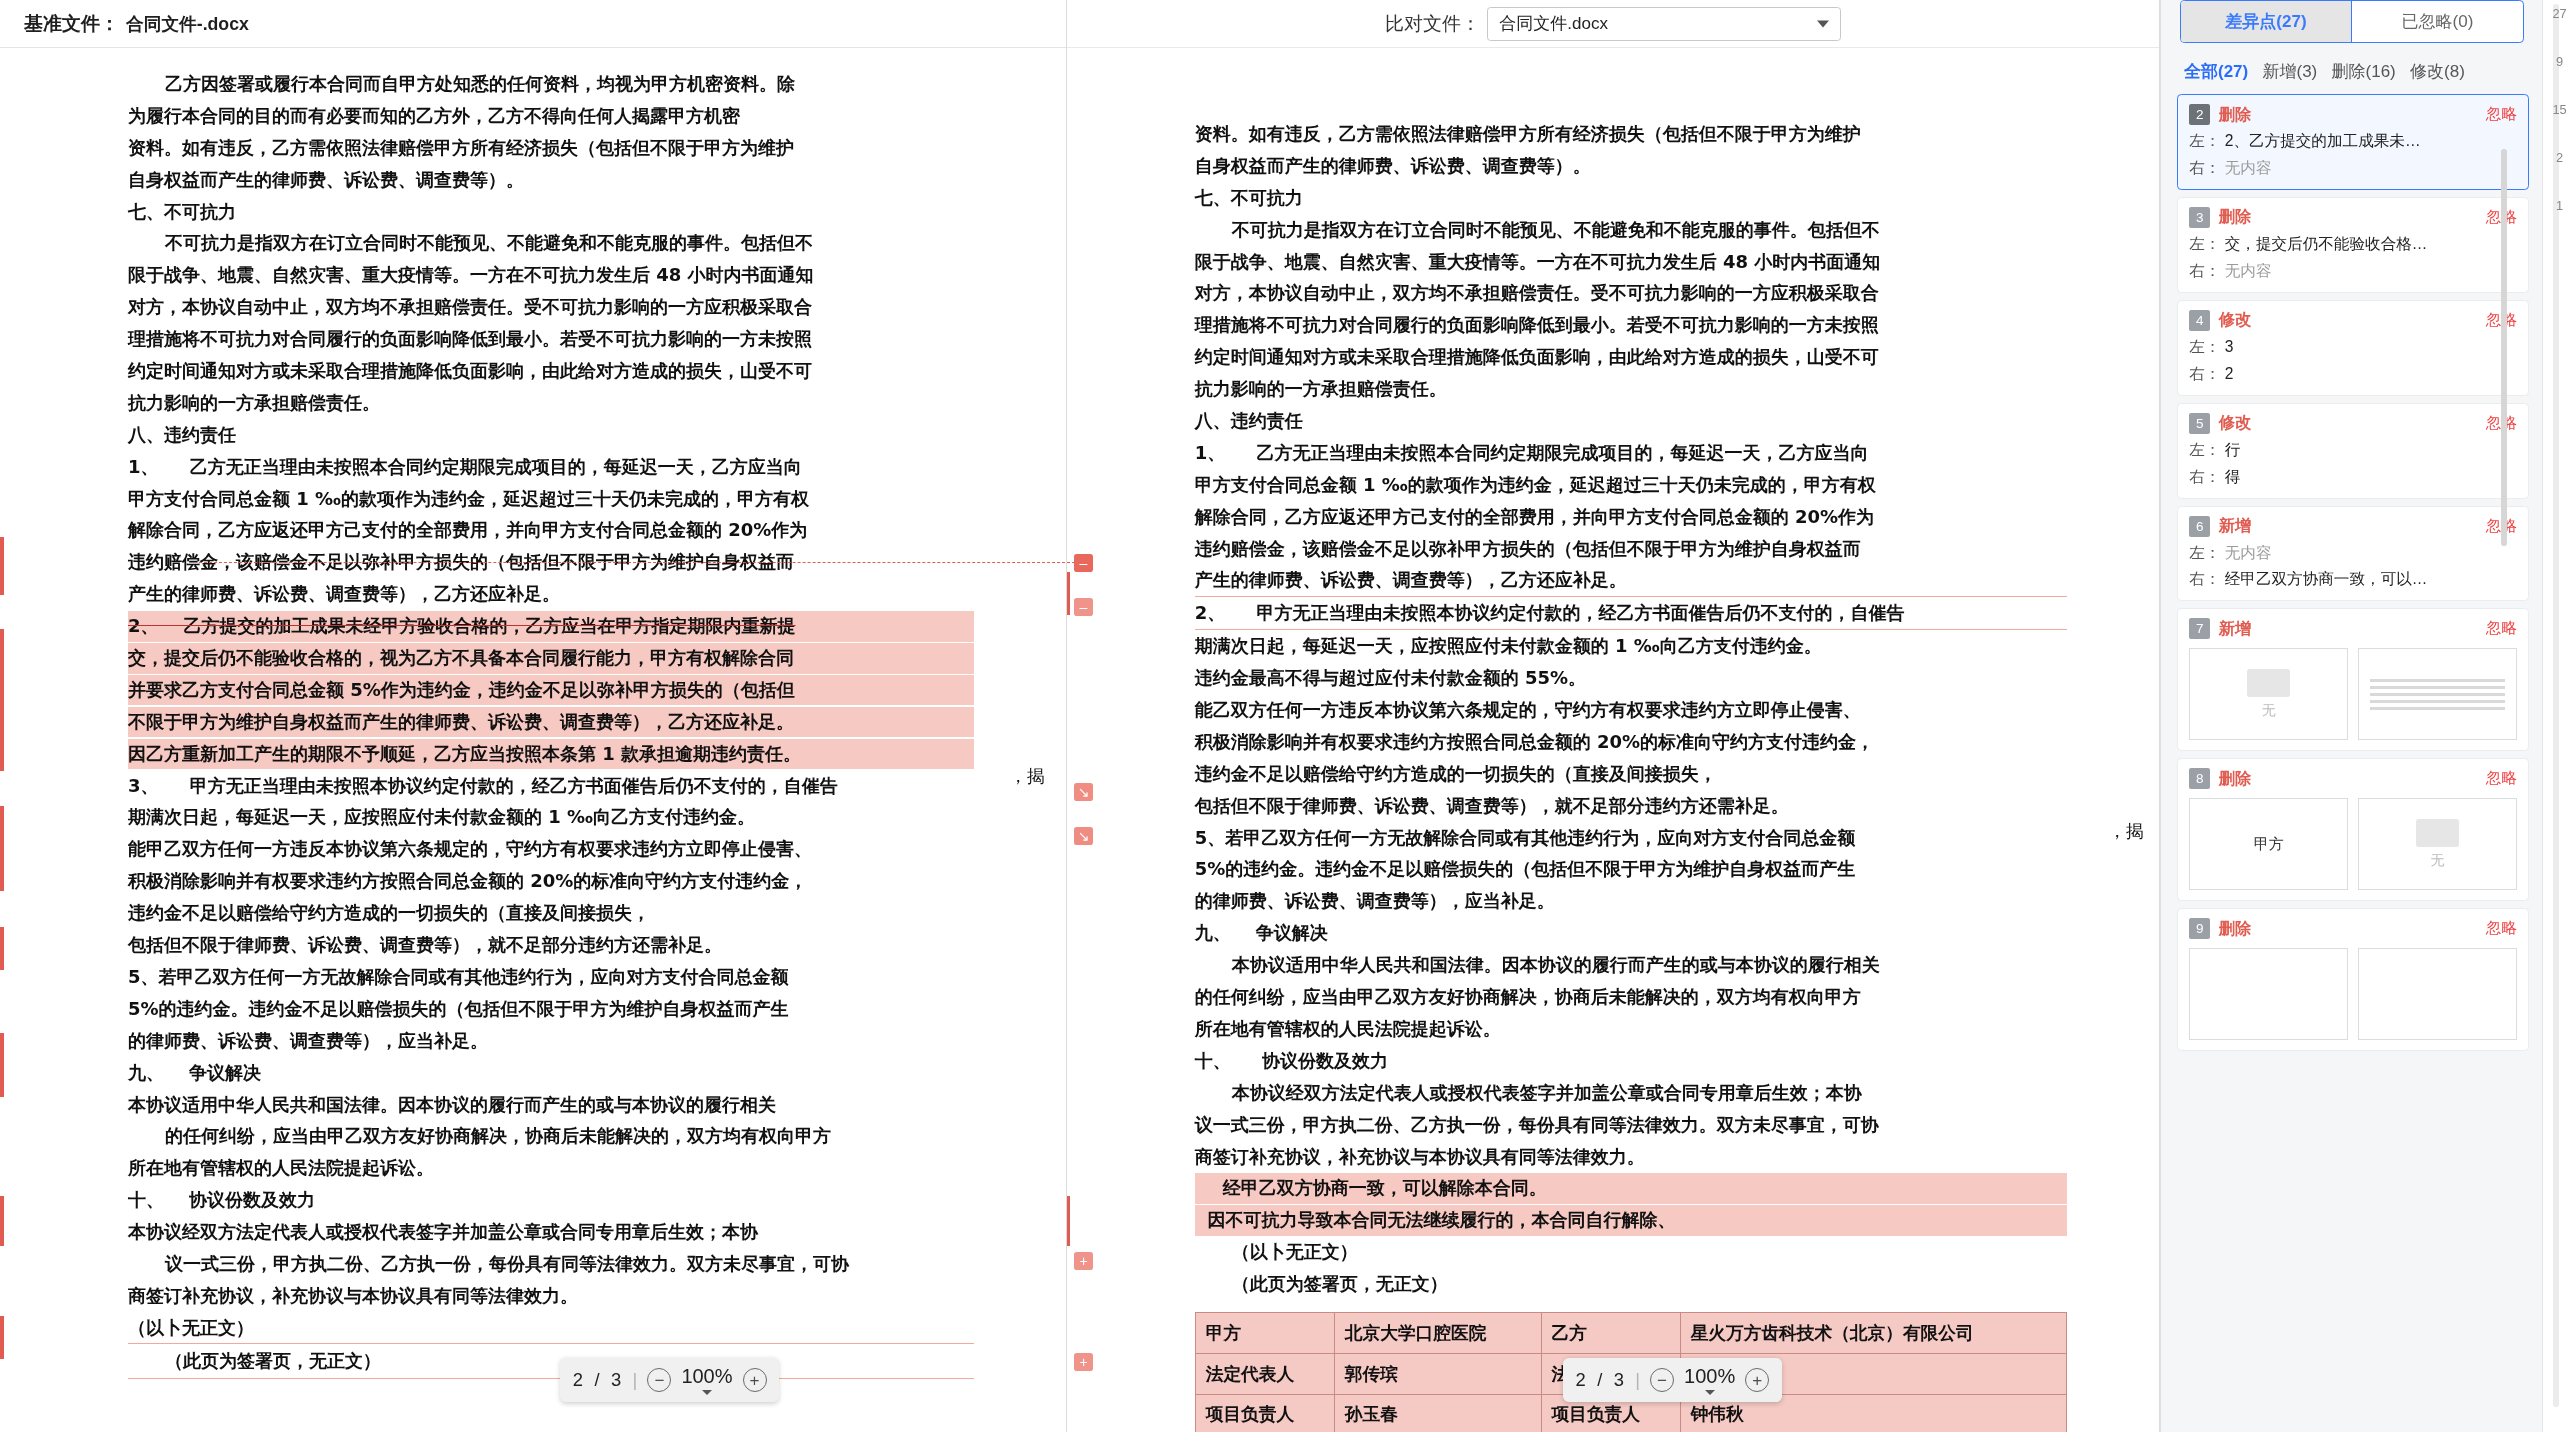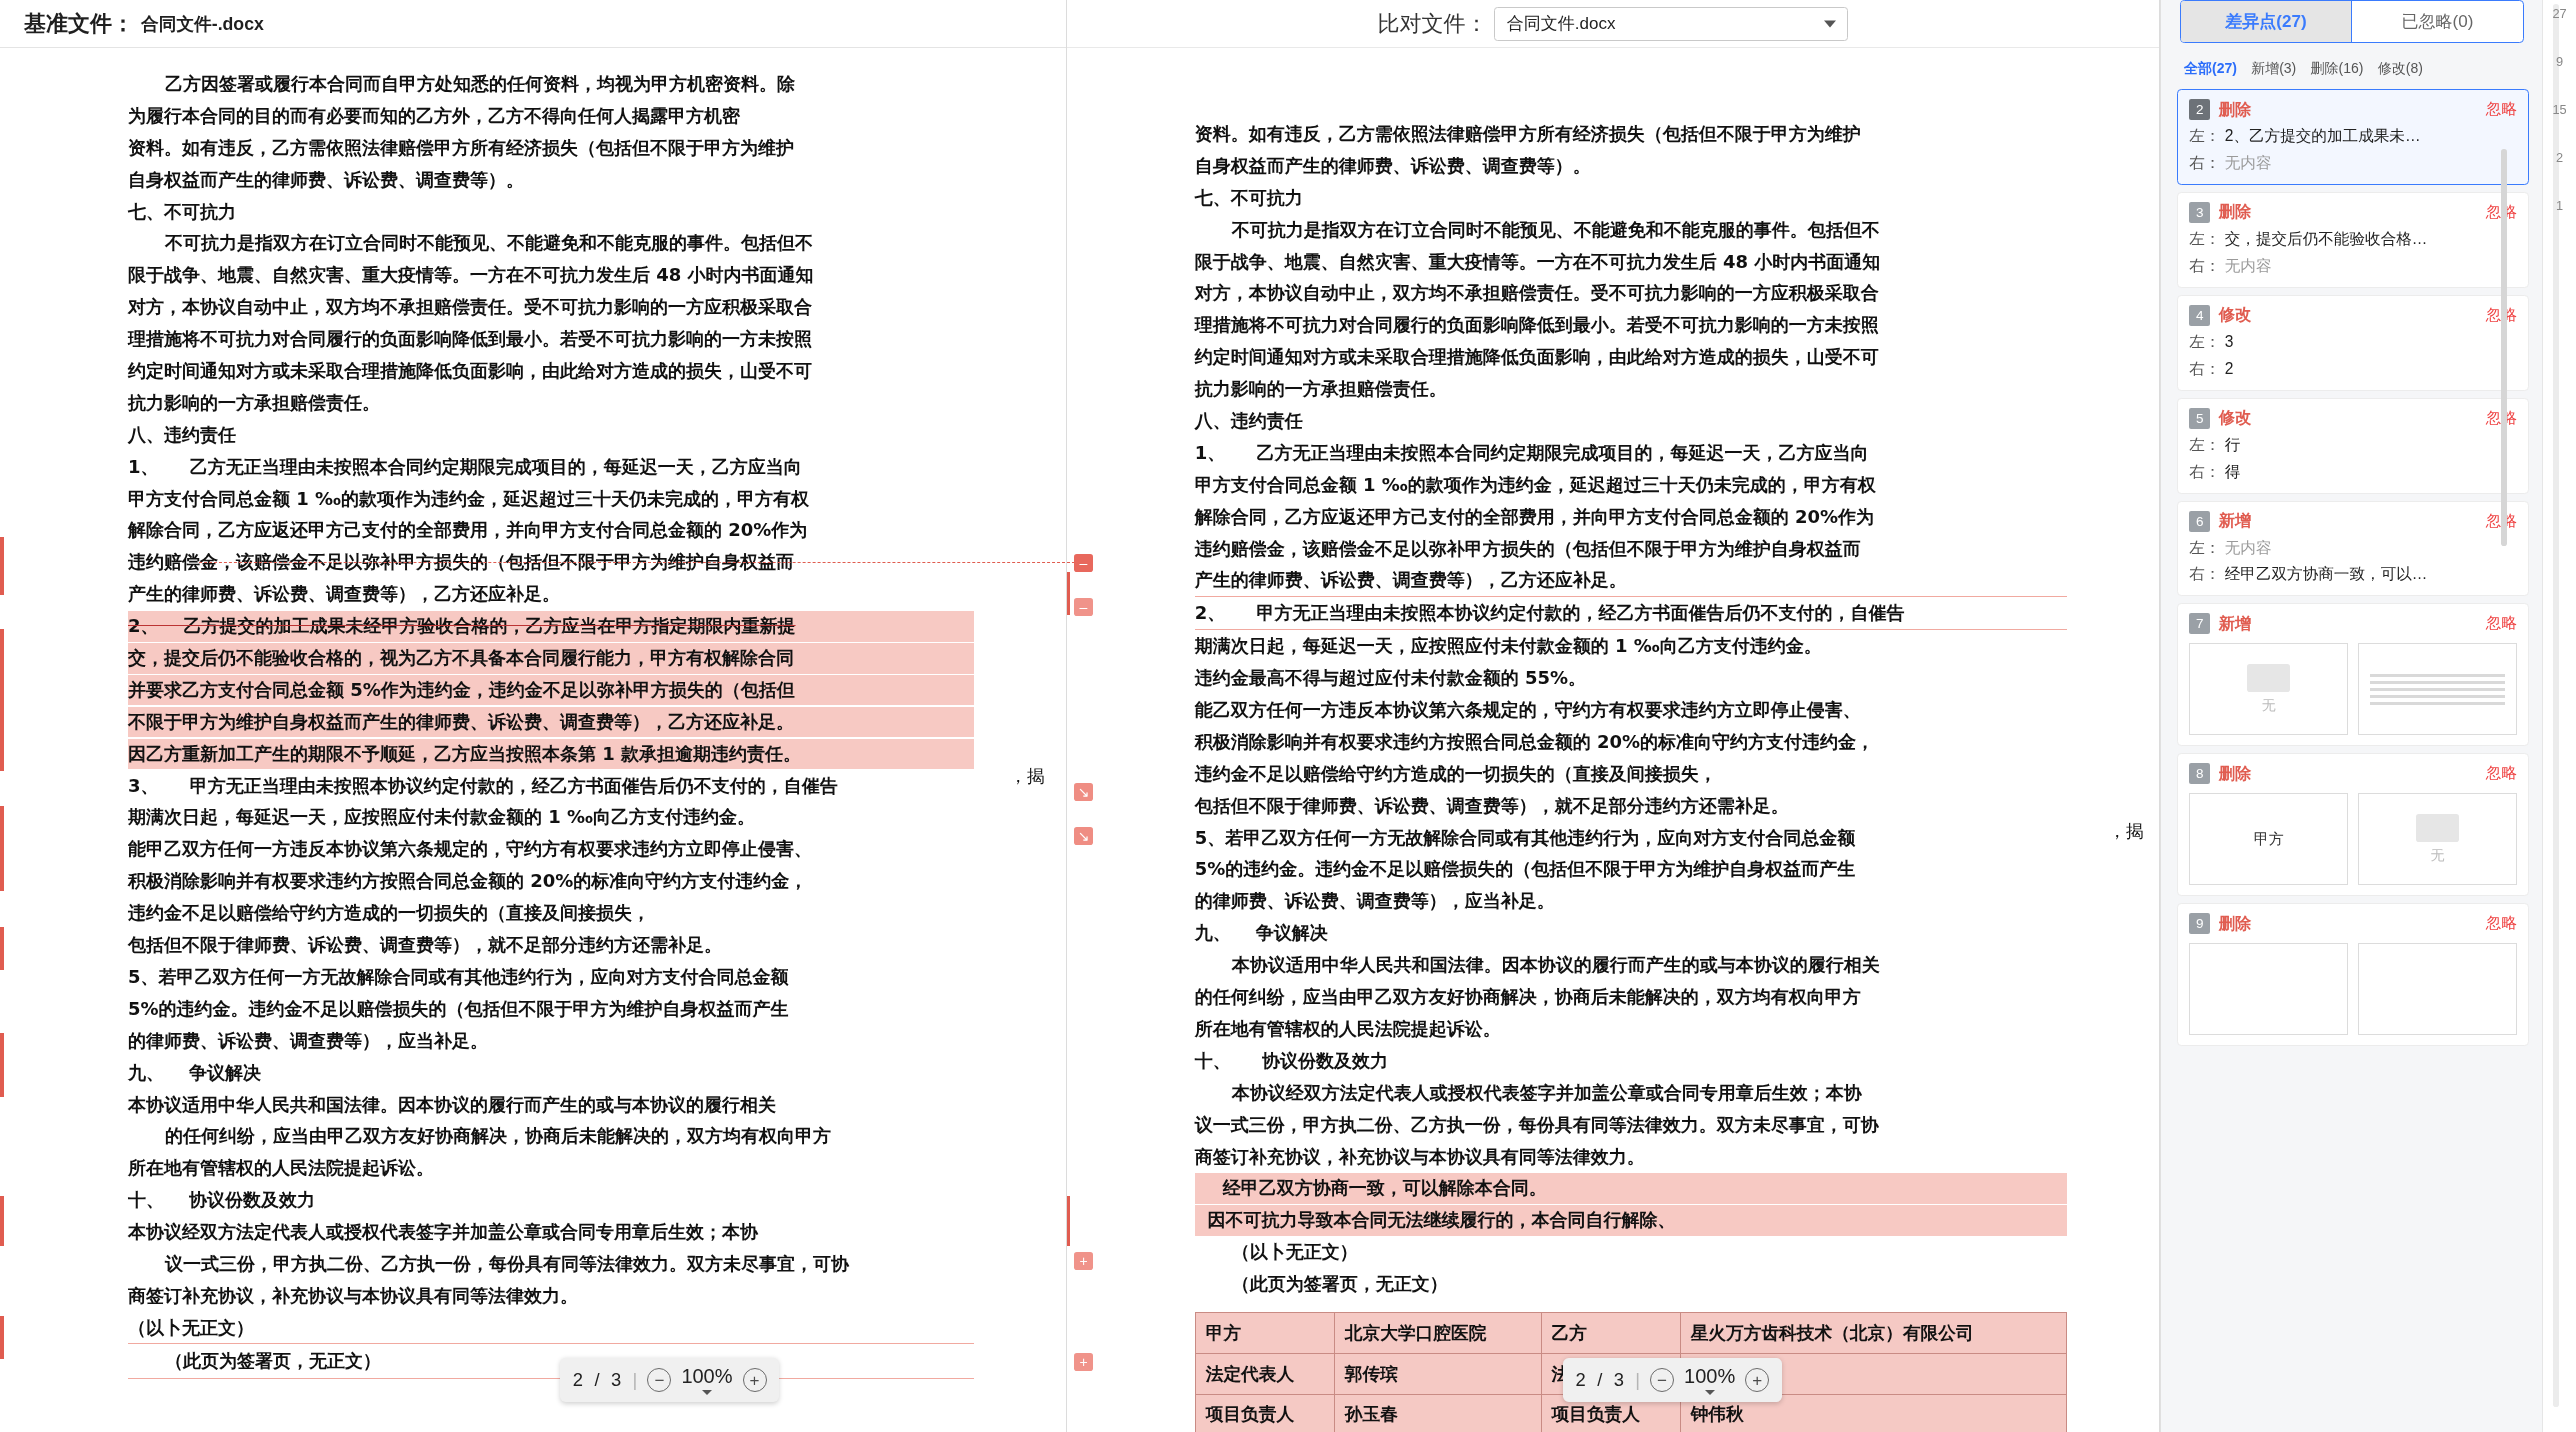--- a/index.html
+++ b/index.html
@@ -30,21 +30,21 @@
   .pane-header {
     height: 48px;
     flex: 0 0 48px;
     display: flex;
     align-items: center;
     padding-left: 24px;
     border-bottom: 0.7px solid #e4e4e4;
     background: #fff;
   }
   .pane-header .lbl {
-    font-size: 22px;
+    font-size: 19px;
     color: #1f1f1f;
     font-weight: bold;
     margin-right: 7px;
   }
   .pane-header .fname {
     font-size: 17.7px;
     color: #1f1f1f;
     font-weight: bold;
   }
   .pane-header-right {
@@ -209,21 +209,21 @@
     font-size: 17px;
     color: #3a7bfd;
   }
   .sb-seg > div.active { background: #e5e5e5; font-weight: bold; }
   .sb-seg > div + div { border-left: 0.7px solid #3a7bfd; color: #666; }
 
   .sb-tabs {
     display: flex;
     gap: 5.7px;
     padding: 14px 14px 5.7px 18.4px;
-    font-size: 14px;
+    font-size: 17px;
   }
   .sb-tabs div { color: #555; padding: 2.8px 4.3px; }
   .sb-tabs div.active { color: #2b6dfa; font-weight: bold; }
 
   .sb-list {
     flex: 1;
     overflow: hidden;
     padding: 2.8px 12.8px 0 15.6px;
   }
   .diff-card {

